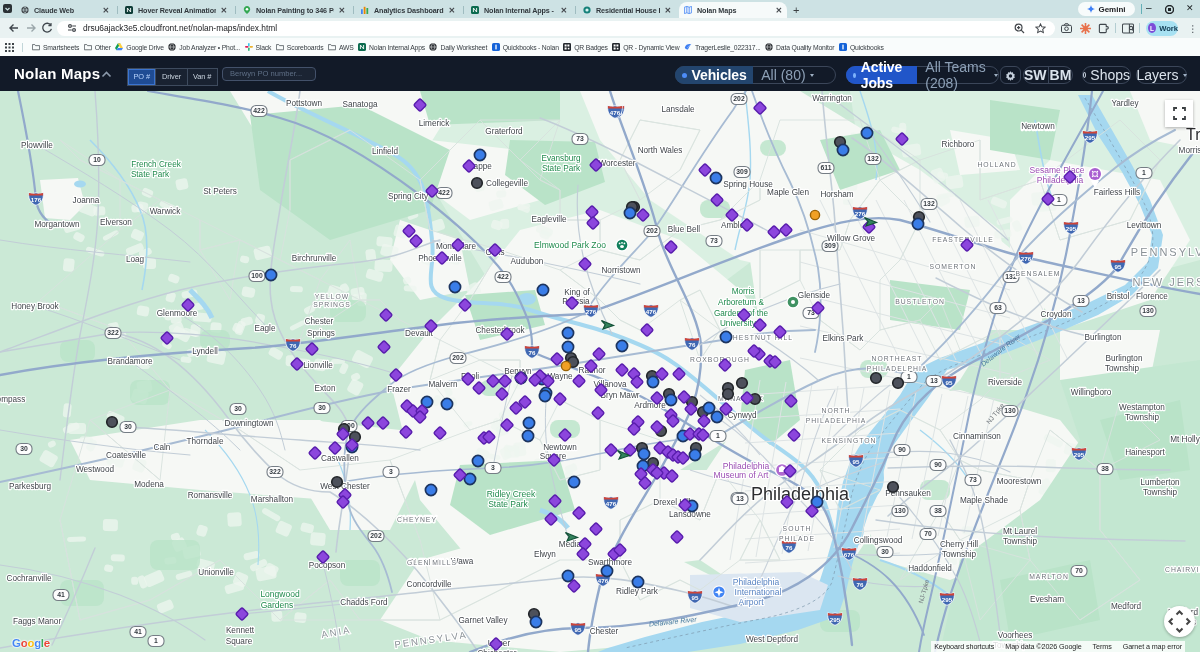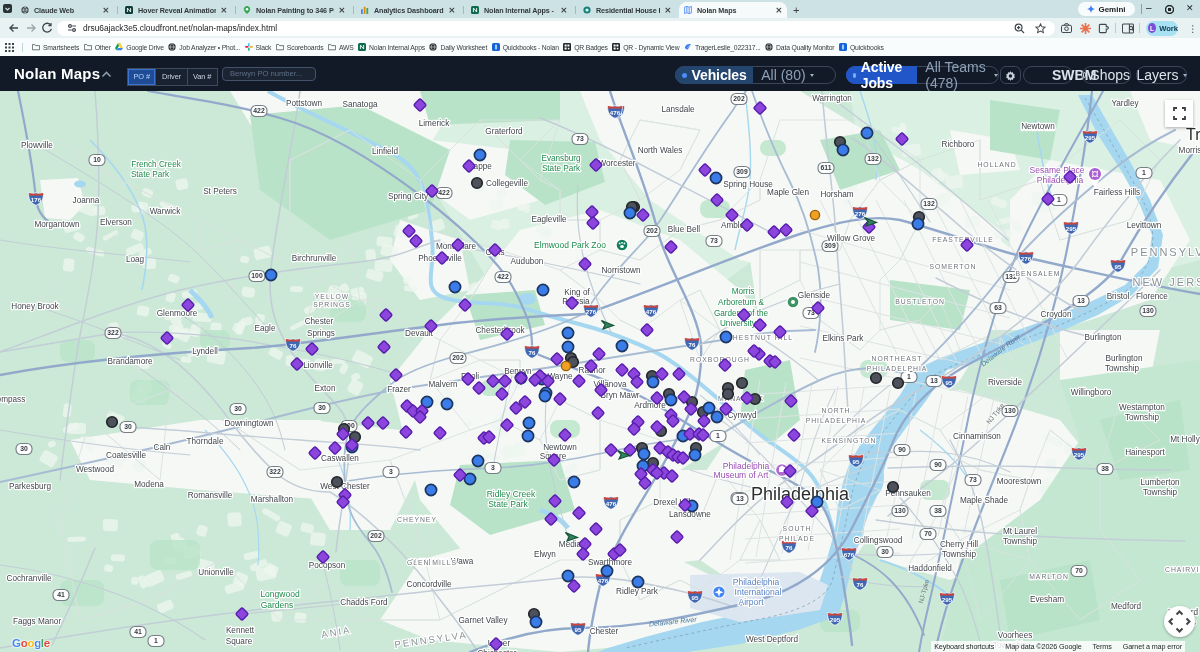--- a/index.html
+++ b/index.html
@@ -266,31 +266,31 @@
       <div>Van #</div>
     </div>
   <div class="srch">Berwyn PO number...</div>
   <div class="pill" style="left:675px;width:161px;">
     <div class="pseg" style="background:#23456e;"><span class="dot"></span>Vehicles</div>
     <span class="gray" style="margin-left:8px;">All (80)</span>
       <span class="caret"></span>
   </div>
   <div class="pill" style="left:846px;width:153px;">
     <div class="pseg" style="background:#2156c9;"><span class="dot" style="background:#7db2fb;"></span>Active Jobs</div>
-    <span class="gray" style="margin-left:8px;">All Teams (478)</span>
+    <span class="gray" style="margin-left:8px;">All Teams (208)</span>
       <span class="caret"></span>
   </div>
   <div class="pill" style="left:1000px;width:21px;justify-content:center;border-radius:6px;">
     <svg width="11" height="11" viewBox="0 0 11 11">
         <path d="M5.5,1 L6.2,2.6 L7.9,2.2 L8.4,3.9 L10,4.6 L9.2,6.1 L10,7.6 L8.4,8.3 L7.9,10 L6.2,9.6 L5.5,11 L4.8,9.6 L3.1,10 L2.6,8.3 L1,7.6 L1.8,6.1 L1,4.6 L2.6,3.9 L3.1,2.2 L4.8,2.6 Z" fill="#c6d0dc"></path>
         <circle cx="5.5" cy="6" r="1.7" fill="#121a28"></circle>
       </svg>
   </div>
   <div class="pill" style="left:1023px;width:50px;">
-    <span style="width:25px;font-weight:600;margin-left:28px;">SW</span>
+    <span style="width:25px;font-weight:600;">SW</span>
     <span style="width:1px;height:18px;background:#3b4659;"></span>
     <span style="width:24px;text-align:center;font-weight:600;">BM</span>
   </div>
   <div class="pill" style="left:1082px;width:49px;justify-content:center;">
     <span style="width:6px;height:6px;border:1.4px solid #c3cedb;border-radius:50%;margin-right:4px;"></span>Shops
   </div>
   <div class="pill" style="left:1136px;width:51px;justify-content:center;">Layers<span class="caret"></span></div>
 </div>
 
 <div class="mapwrap">

